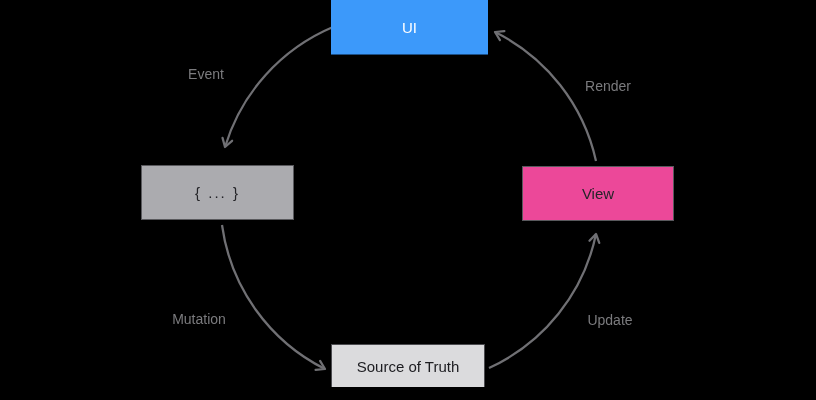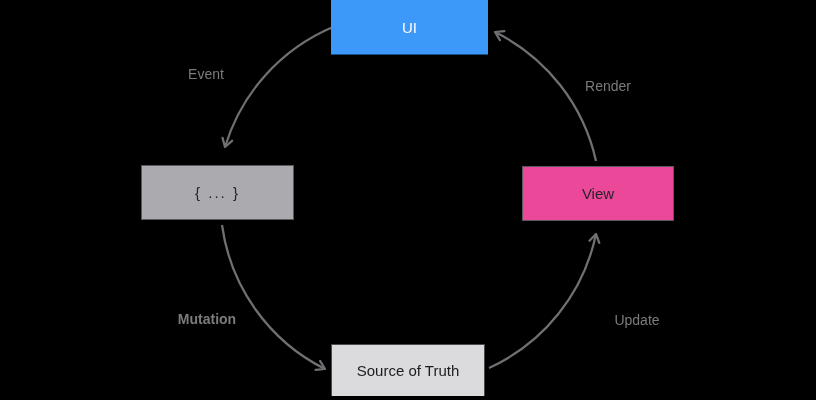--- a/index.html
+++ b/index.html
@@ -50,38 +50,38 @@
     color: #242428;
     letter-spacing: 2px;
   }
   .node-view {
     left: 522px; top: 166px; width: 152px; height: 55px;
     background: #ec4899;
     border: 1px solid #59595d;
     color: #242428;
   }
   .node-source {
-    left: 331px; top: 344px; width: 154px; height: 52px;
+    left: 331px; top: 344px; width: 154px; height: 43px;
     background: #DBDBDD;
     border: 1px solid #4b4b4f;
     border-bottom: none;
     color: #1c1c20;
   }
   .edge-label {
     position: absolute;
     width: 90px;
     text-align: center;
     font-size: 14px;
     color: #7b7b7e;
     user-select: none;
   }
   .label-event    { left: 161px; top: 66px;  }
   .label-render   { left: 563px; top: 78px;  }
-  .label-mutation { left: 162px; top: 311px; font-weight: bold; }
-  .label-update   { left: 592px; top: 312px; text-align: center; }
+  .label-mutation { left: 154px; top: 311px; }
+  .label-update   { left: 565px; top: 312px; text-align: center; }
 </style>
 </head>
 <body>
 
 <div class="stage">
 
   <svg class="arrows-layer" viewBox="0 0 816 400" xmlns="http://www.w3.org/2000/svg">
     <defs>
       <marker id="arrowhead" markerWidth="16" markerHeight="16" refX="10" refY="7" orient="auto" markerUnits="userSpaceOnUse">
         <path d="M2,2 L10,7 L2,12" fill="none" stroke="#707074" stroke-width="2.25" stroke-linecap="round" stroke-linejoin="round"></path>

